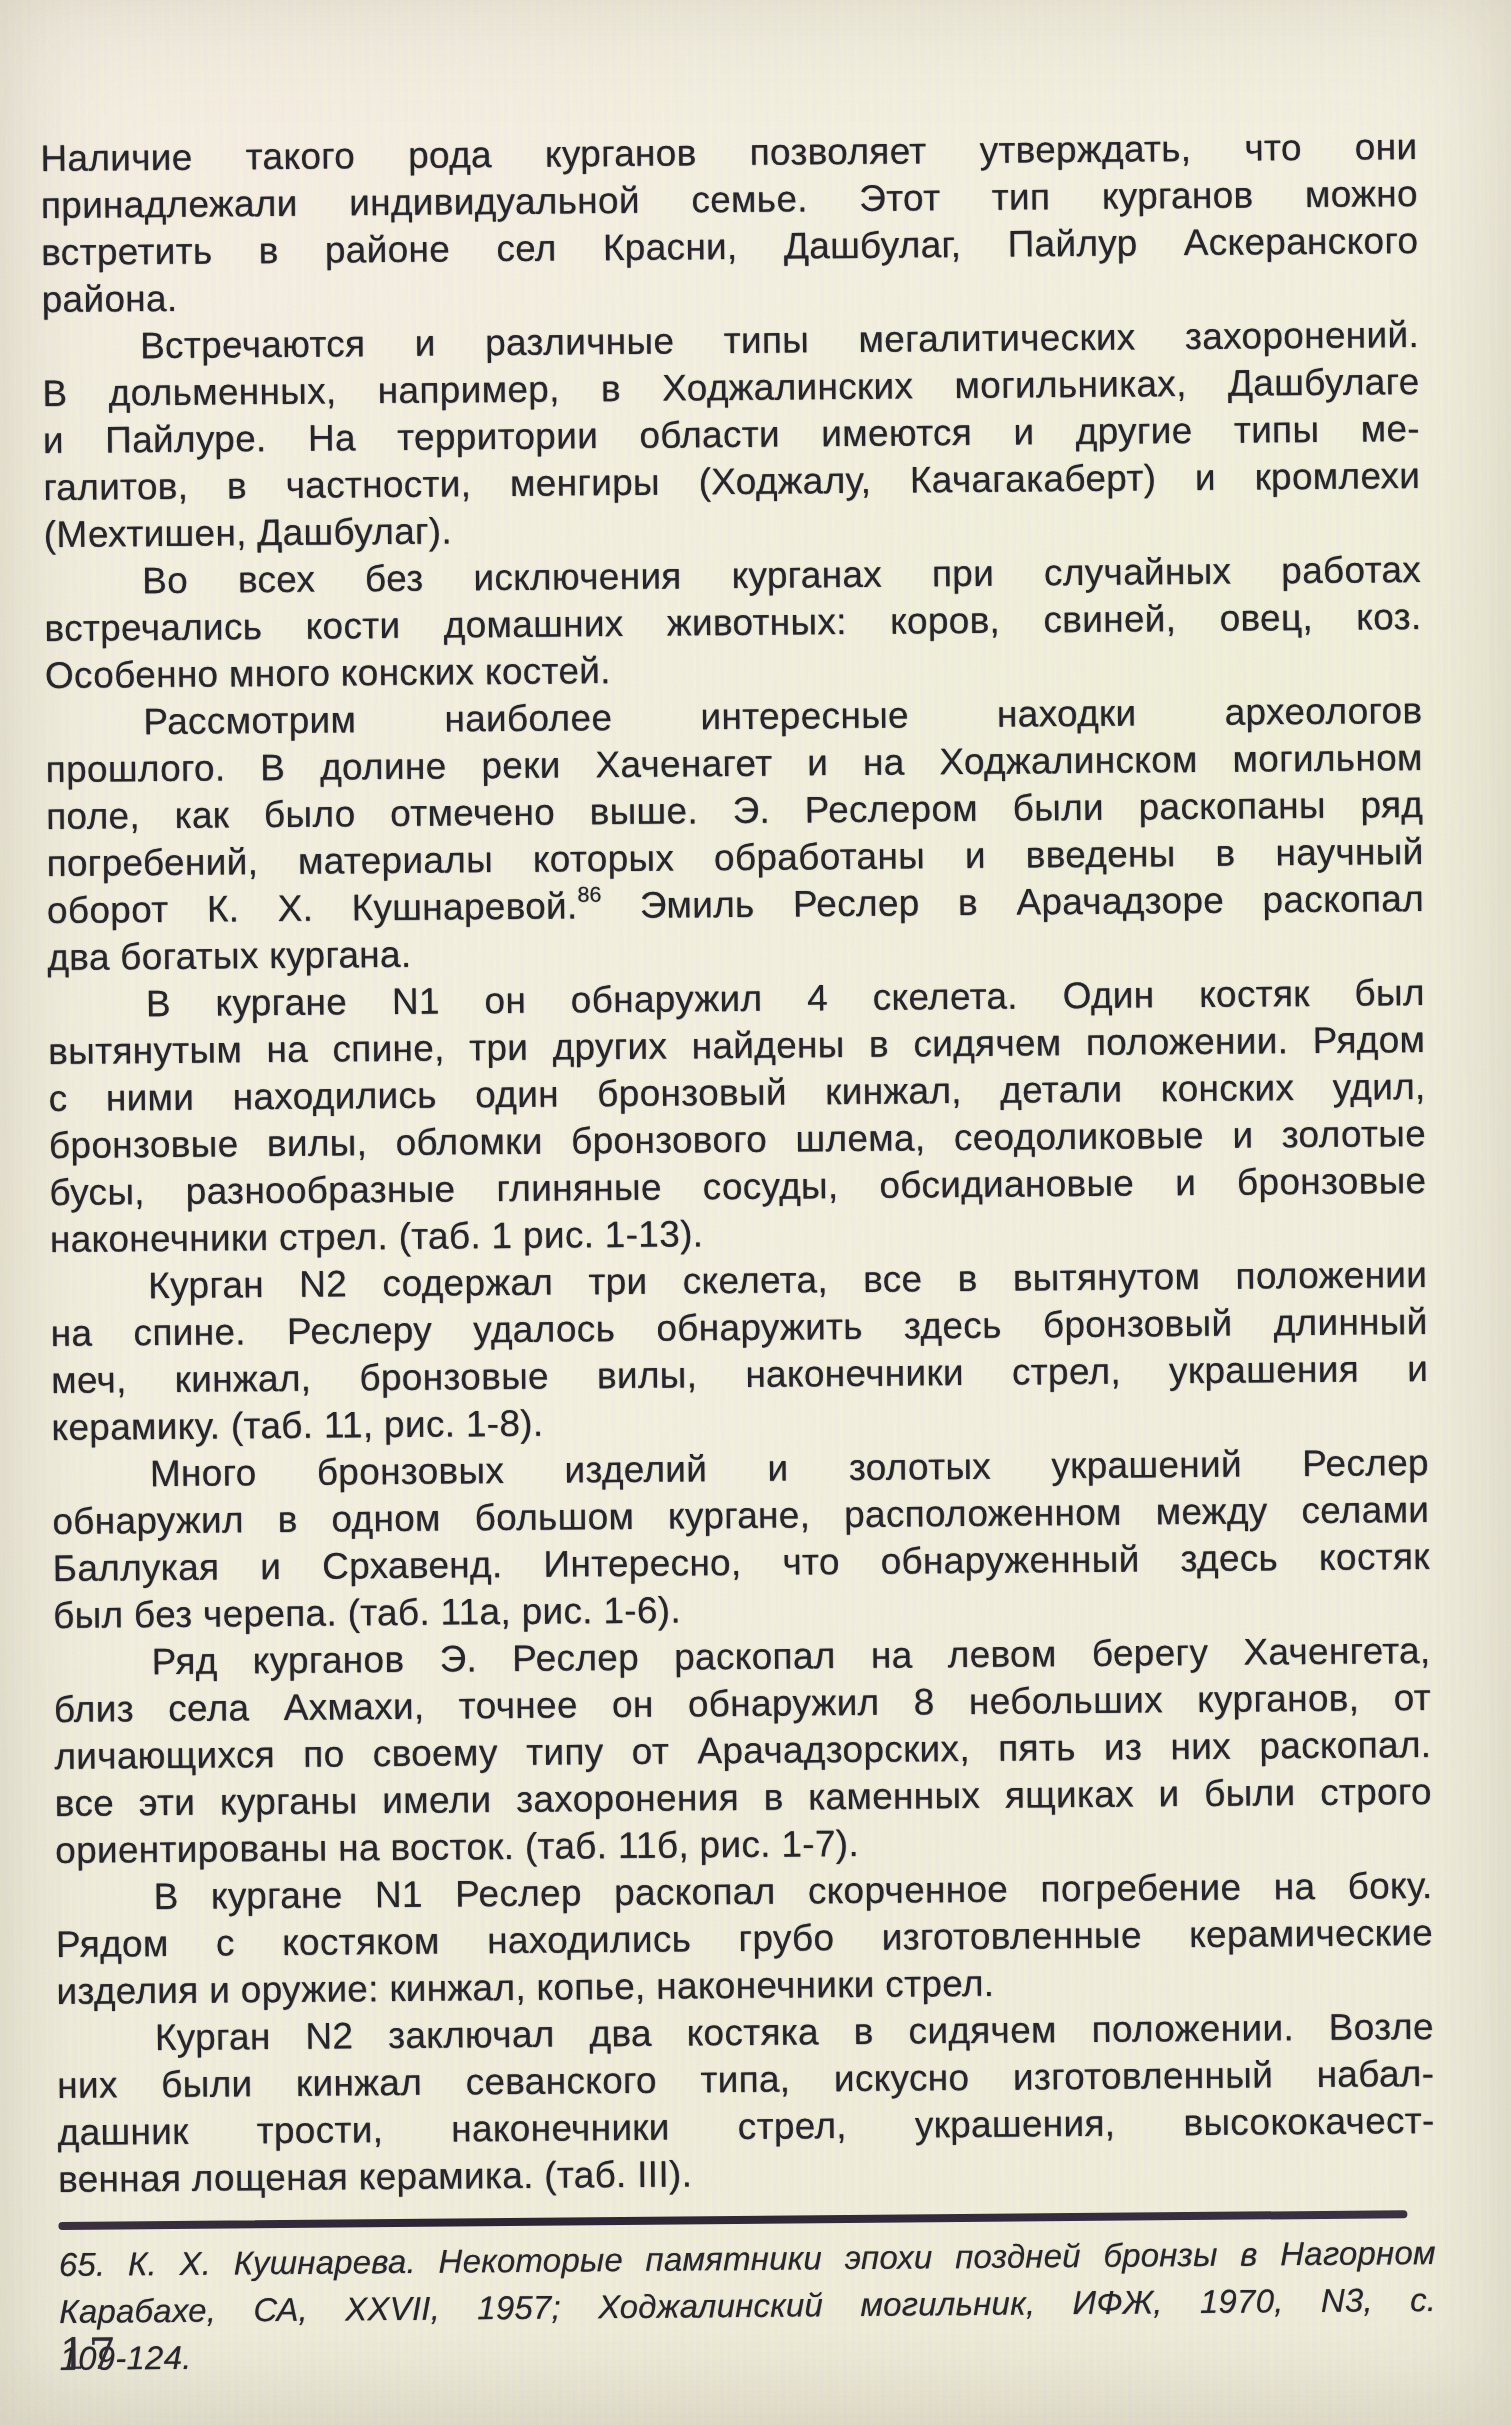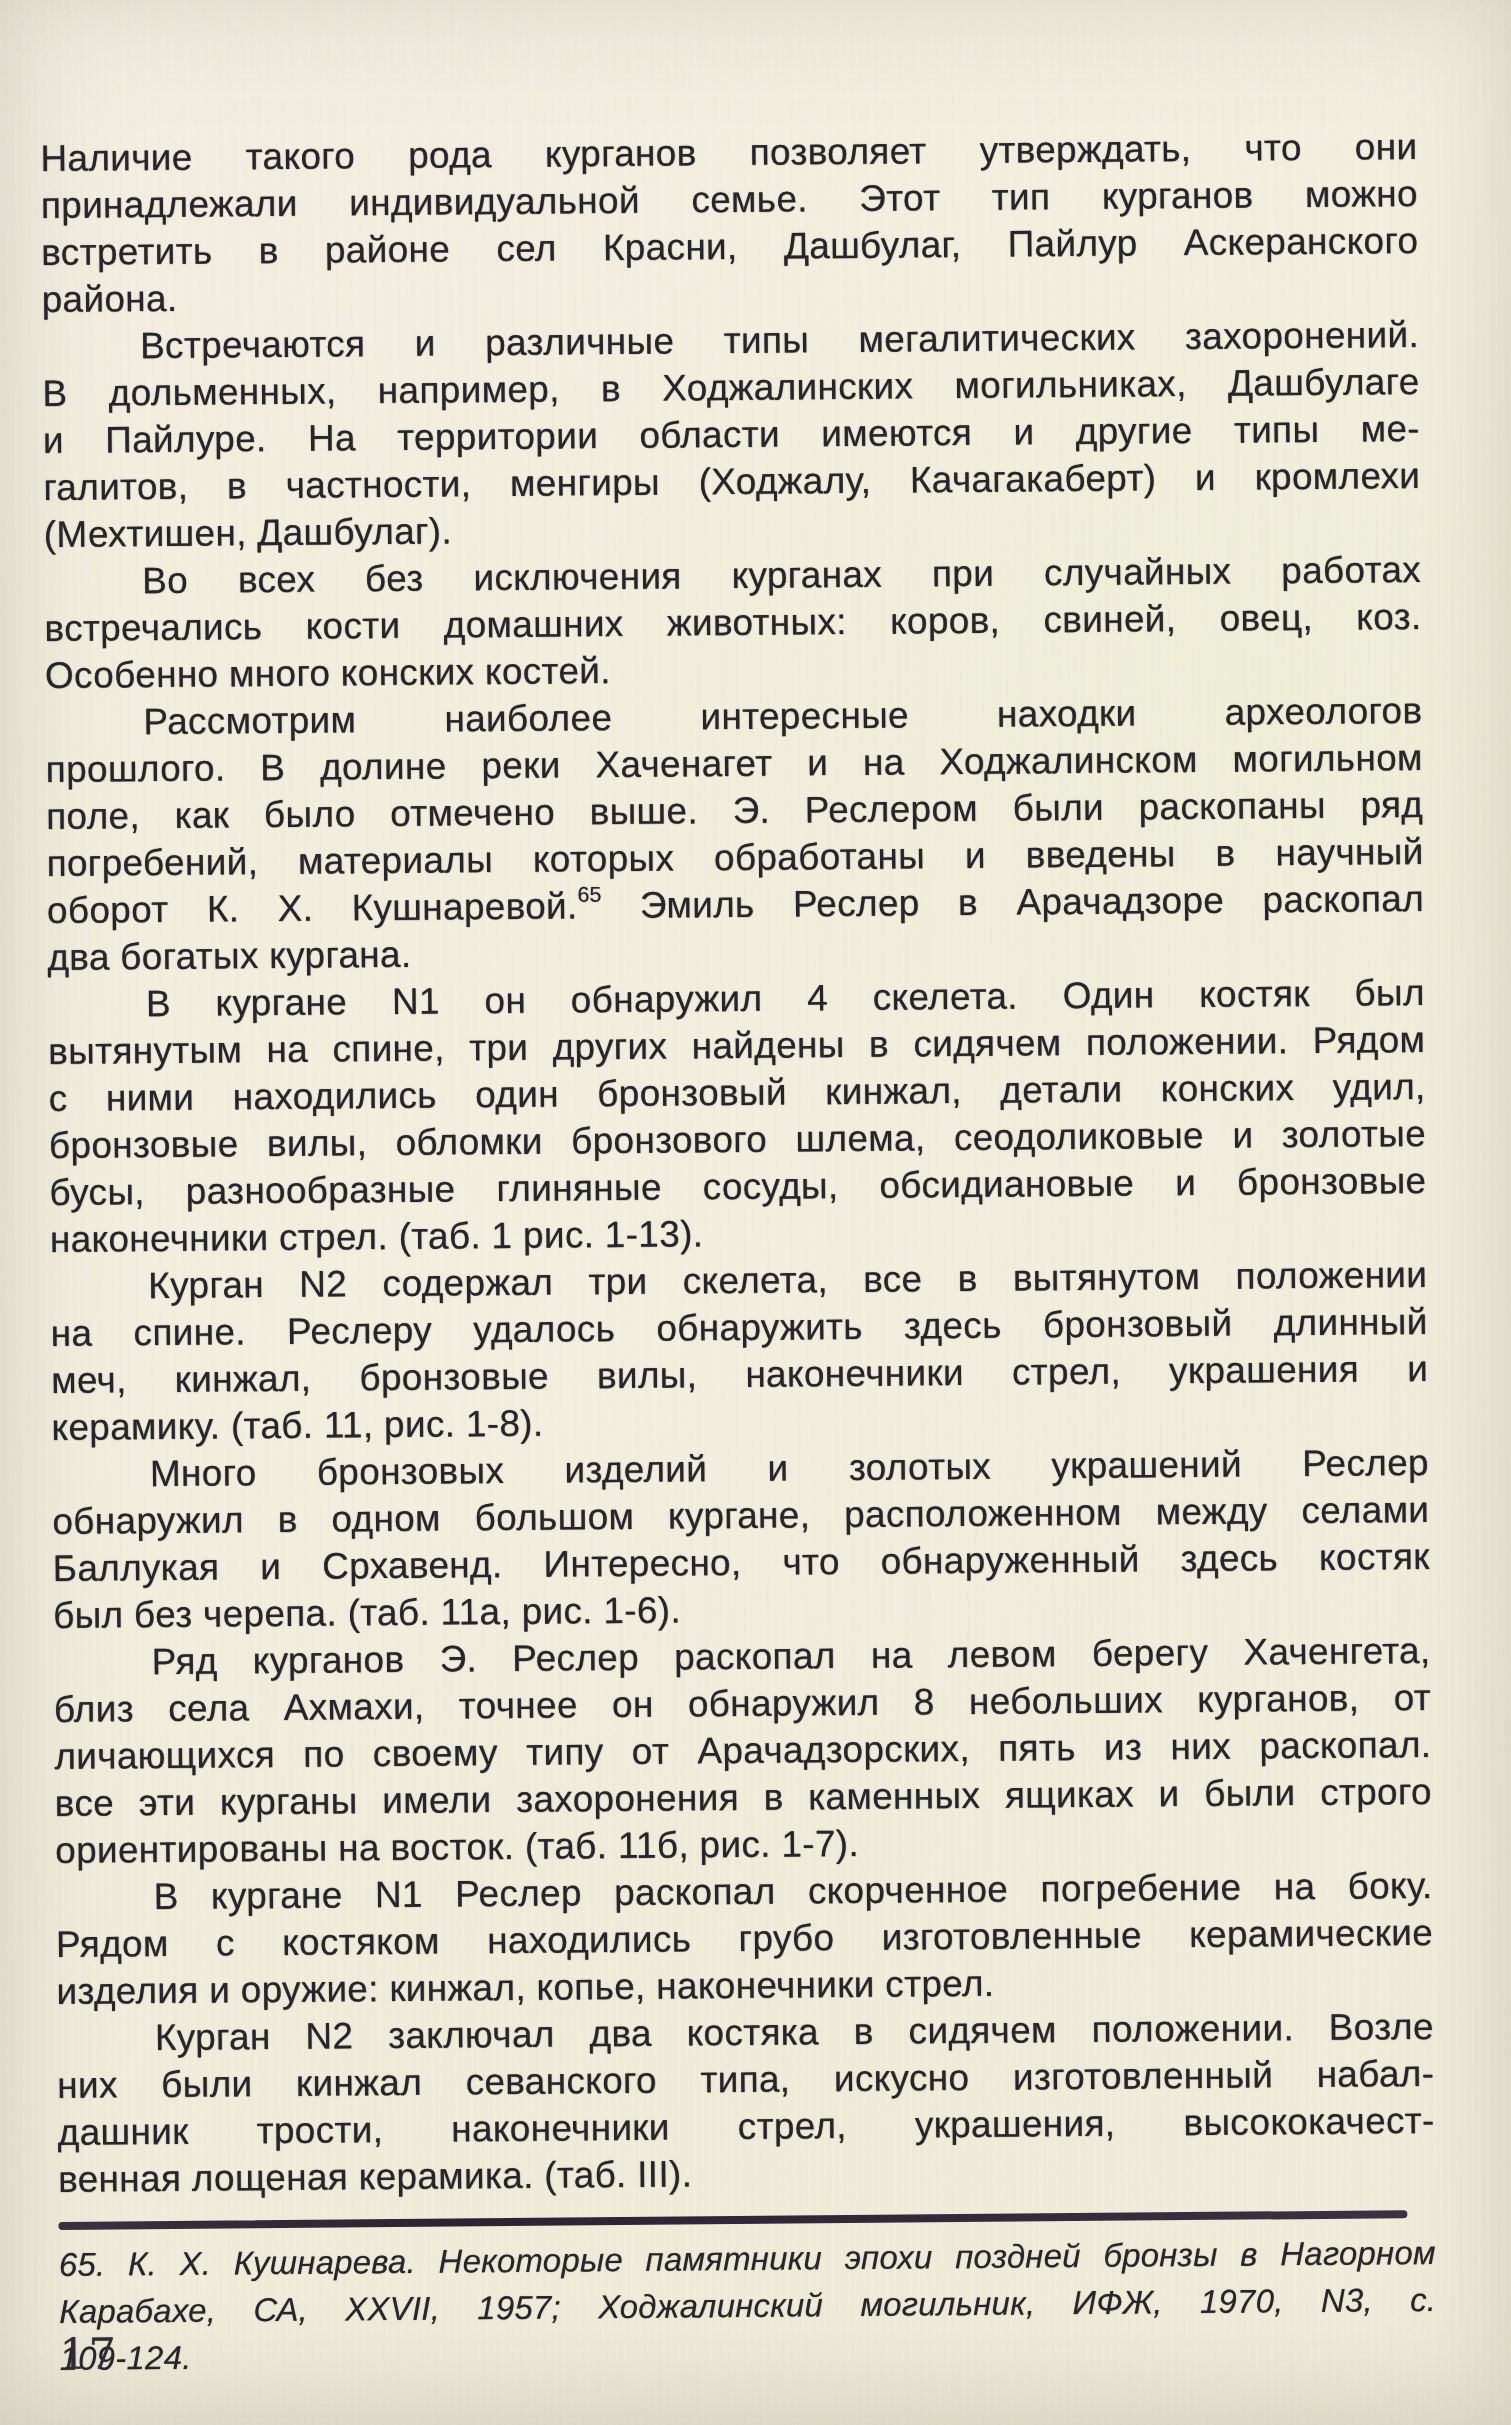--- a/index.html
+++ b/index.html
@@ -115,21 +115,21 @@
       <div>
         <div class="line indent">Во всех без исключения курганах при случайных работах</div>
         <div class="line">встречались кости домашних животных: коров, свиней, овец, коз.</div>
         <div class="line last">Особенно много конских костей.</div>
       </div>
       <div>
         <div class="line indent">Рассмотрим наиболее интересные находки археологов</div>
         <div class="line">прошлого. В долине реки Хаченагет и на Ходжалинском могильном</div>
         <div class="line">поле, как было отмечено выше. Э. Реслером были раскопаны ряд</div>
         <div class="line">погребений, материалы которых обработаны и введены в научный</div>
-        <div class="line">оборот К. Х. Кушнаревой.<sup>65</sup> Эмиль Реслер в Арачадзоре раскопал</div>
+        <div class="line">оборот К. Х. Кушнаревой.<sup>86</sup> Эмиль Реслер в Арачадзоре раскопал</div>
         <div class="line last">два богатых кургана.</div>
       </div>
       <div>
         <div class="line indent">В кургане N1 он обнаружил 4 скелета. Один костяк был</div>
         <div class="line">вытянутым на спине, три других найдены в сидячем положении. Рядом</div>
         <div class="line">с ними находились один бронзовый кинжал, детали конских удил,</div>
         <div class="line">бронзовые вилы, обломки бронзового шлема, сеодоликовые и золотые</div>
         <div class="line">бусы, разнообразные глиняные сосуды, обсидиановые и бронзовые</div>
         <div class="line last">наконечники стрел. (таб. 1 рис. 1-13).</div>
       </div>

